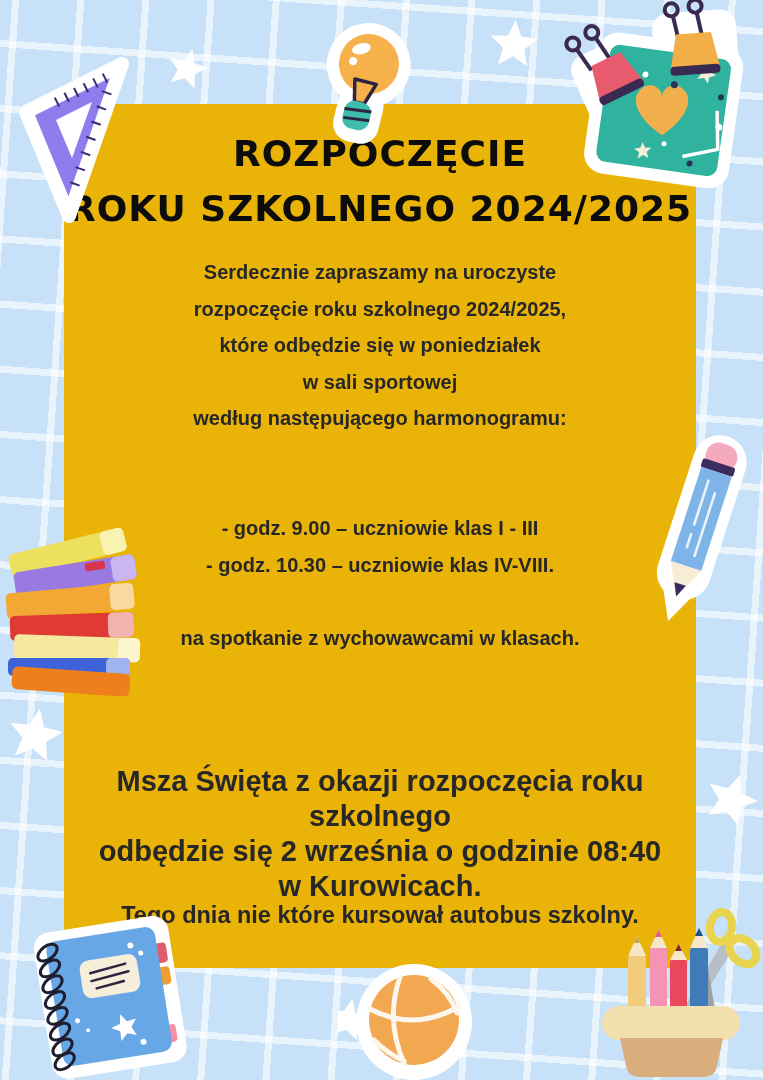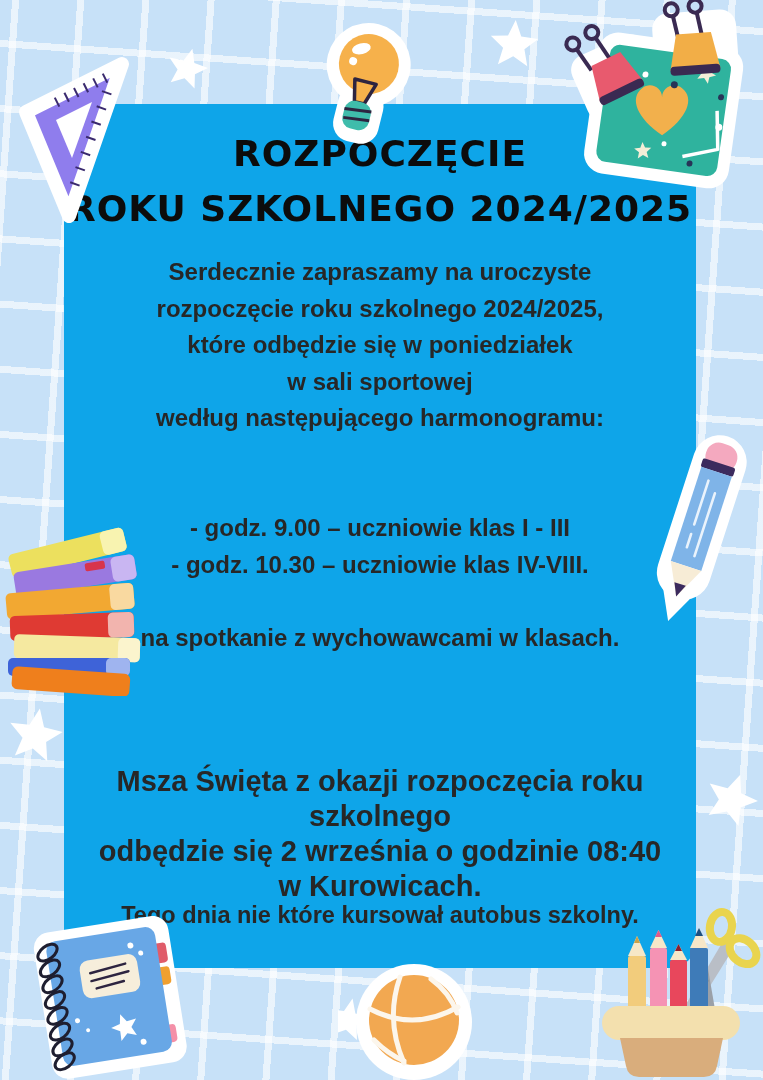--- a/index.html
+++ b/index.html
@@ -13,33 +13,33 @@
   .grid-layer {
     position:absolute; left:-90px; top:-90px; width:950px; height:1270px;
     background-image:
       repeating-linear-gradient(90deg, rgba(255,255,255,0.62) 0 7px, transparent 7px 65px),
       repeating-linear-gradient(0deg,  rgba(255,255,255,0.62) 0 7px, transparent 7px 65px);
     transform:rotate(4deg);
   }
 
   .panel {
     position:absolute; left:64px; top:104px; width:632px; height:864px;
-    background:#0ea5e9; border-radius:26px; z-index:2;
+    background:#eab308; border-radius:26px; z-index:2;
   }
 
   .title {
     position:absolute; top:22px; left:0; right:0; margin:0; text-align:center;
     font-family:"DejaVu Sans", sans-serif; font-weight:800;
     color:#0c0c0c; font-size:36px; line-height:55px; letter-spacing:1px;
   }
   .title span { display:block; }
 
   .para {
     position:absolute; left:8px; right:8px; text-align:center;
-    color:#272727; font-weight:700; font-size:24px; line-height:36.5px;
+    color:#272727; font-weight:700; font-size:20px; line-height:36.5px;
   }
   .intro    { top:150px; }
   .schedule { top:406px; }
   .assembly { top:516px; }
   .mass     { top:625px; font-size:29px; line-height:35px;margin-top:35px; }
   .bus      { top:793px; font-size:23.5px; }
 
   .sticker { position:absolute; z-index:3; }
   .star    { position:absolute; z-index:1; }
 

